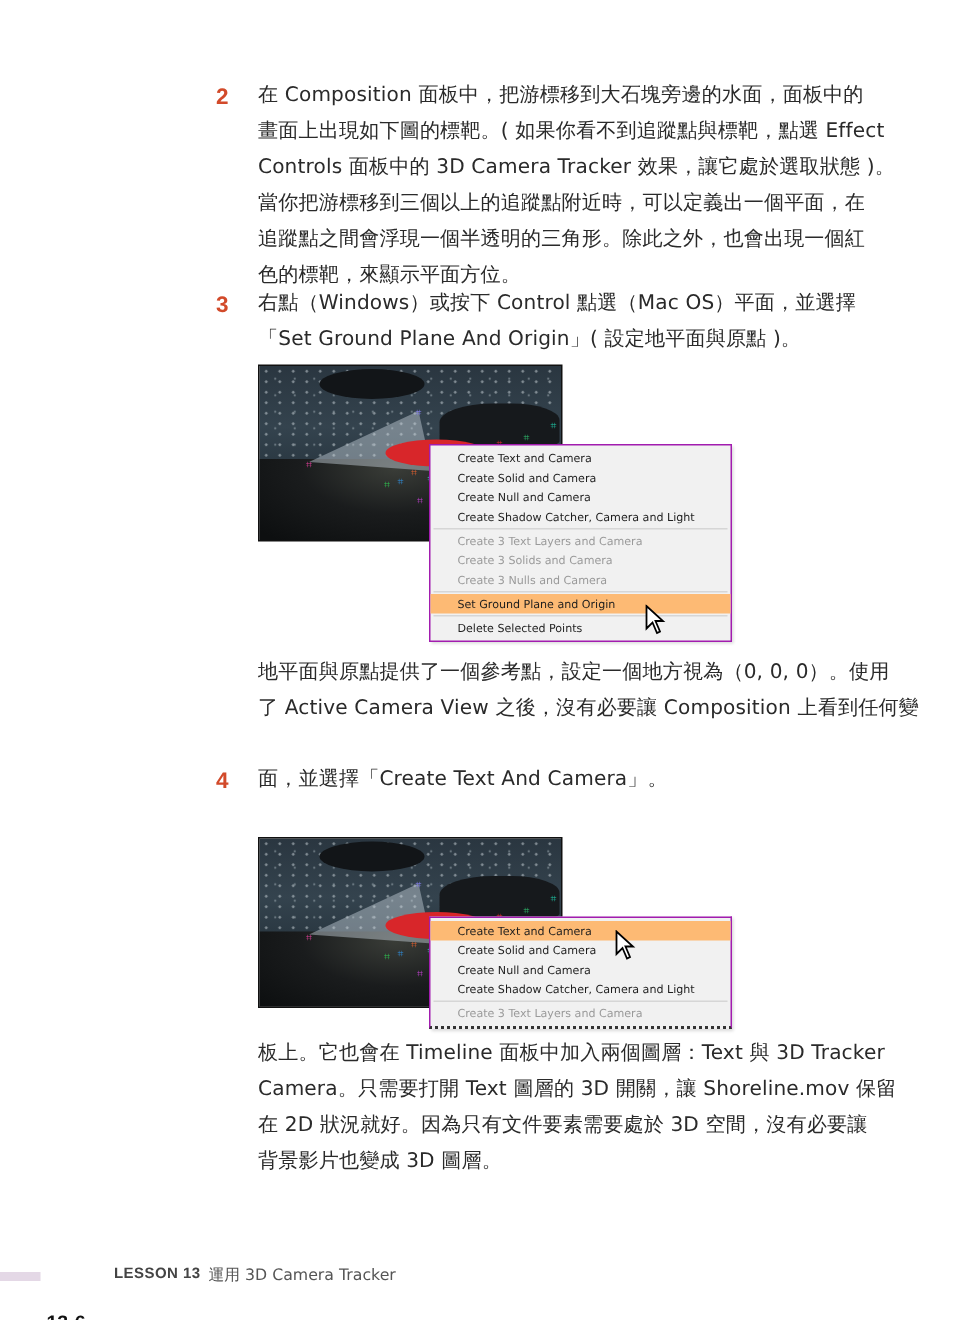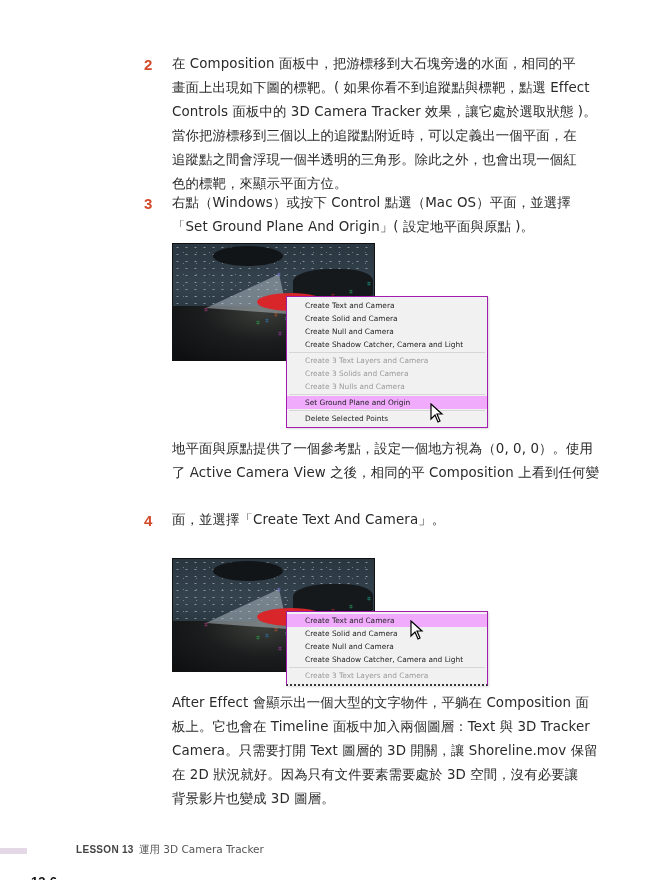--- a/index.html
+++ b/index.html
@@ -25,40 +25,40 @@
   .photo .sparkle { position:absolute; inset:0;
                     background-image:radial-gradient(#cfd8dc 0.8px, transparent 1.2px),
                                      radial-gradient(#aab6bd 0.6px, transparent 1px);
                     background-size:9px 7px, 13px 11px; background-position:0 0, 4px 3px; opacity:0.55; height:62px; }
   .photo .tri { position:absolute; left:0; top:0; width:201px; height:120px; }
   .menu { position:absolute; left:114px; width:200px; background:#f1f1f1;
           border:1px solid #a21caf; box-shadow:1px 1px 2px rgba(0,0,0,0.15);
           font-family:"DejaVu Sans", sans-serif; font-size:7.4px; color:#1e1e1e; padding:2px 0; }
   .menu .mi { height:13px; line-height:13px; padding-left:18px; white-space:nowrap; }
   .menu .mi.dis { color:#9a9a9a; }
-  .menu .mi.hl { background:#f0abfc; }
+  .menu .mi.hl { background:#fdba74; }
   .menu .sep { height:1px; background:#d6d6d6; margin:1px 2px 1px 2px; }
   .menu.dotted { border-bottom:2px dotted #333; }
   .cursor { position:absolute; width:14px; height:20px; }
 
   
   .footer-bar { position:absolute; left:0; top:848px; width:27px; height:6px; background:#e4d8e6; }
   .footer-page { position:absolute; left:31px; top:842px; font-family:"Liberation Sans", sans-serif;
                  font-weight:bold; font-size:13px; color:#111;margin-top:32px; }
   .footer-lesson { position:absolute; left:76px; top:844px; font-family:"Liberation Sans", sans-serif;
                    font-weight:bold; font-size:10px; color:#444; letter-spacing:0.3px; }
   .footer-title { position:absolute; left:139px; top:843px; font-size:10.5px; color:#555;
                   font-family:"DejaVu Sans", sans-serif; }
 </style>
 </head>
 <body>
 
 <div class="step-num" style="top:56px;">2</div>
 <div class="para" style="top:52px;">
-  <span class="line">在 Composition 面板中，把游標移到大石塊旁邊的水面，相同的平</span>
+  <span class="line">在 Composition 面板中，把游標移到大石塊旁邊的水面，面板中的</span>
   <span class="line">畫面上出現如下圖的標靶。( 如果你看不到追蹤點與標靶，點選 Effect</span>
   <span class="line">Controls 面板中的 3D Camera Tracker 效果，讓它處於選取狀態 )。</span>
 </div>
 <div class="para" style="top:124px;">
   <span class="line">當你把游標移到三個以上的追蹤點附近時，可以定義出一個平面，在</span>
   <span class="line">追蹤點之間會浮現一個半透明的三角形。除此之外，也會出現一個紅</span>
   <span class="line">色的標靶，來顯示平面方位。</span>
 </div>
 
 <div class="step-num" style="top:195px;">3</div>
@@ -106,21 +106,21 @@
     <div class="sep"></div>
     <div class="mi">Delete Selected Points</div>
   </div>
   <svg class="cursor" style="left:258px; top:160px;" viewBox="0 0 14 20">
     <polygon points="1,1 1,16 5,12 8,19 10,18 7,11 12,11" fill="#fff" stroke="#000" stroke-width="1.2"></polygon>
   </svg>
 </div>
 
 <div class="para" style="top:437px;">
   <span class="line">地平面與原點提供了一個參考點，設定一個地方視為（0, 0, 0）。使用</span>
-  <span class="line">了 Active Camera View 之後，相同的平 Composition 上看到任何變</span>
+  <span class="line">了 Active Camera View 之後，沒有必要讓 Composition 上看到任何變</span>
 </div>
 
 <div class="step-num" style="top:512px;">4</div>
 <div class="para" style="top:508px;">
   <span class="line">面，並選擇「Create Text And Camera」。</span>
 </div>
 
 <div class="fig" style="top:558px; width:316px; height:128px;">
   <div class="photo" style="height:112px;">
     <div class="sparkle"></div>
@@ -151,21 +151,20 @@
     <div class="mi">Create Shadow Catcher, Camera and Light</div>
     <div class="sep"></div>
     <div class="mi dis">Create 3 Text Layers and Camera</div>
   </div>
   <svg class="cursor" style="left:238px; top:62px;" viewBox="0 0 14 20">
     <polygon points="1,1 1,16 5,12 8,19 10,18 7,11 12,11" fill="#fff" stroke="#000" stroke-width="1.2"></polygon>
   </svg>
 </div>
 
 <div class="para" style="top:691px;">
-  <span class="line">After Effect 會顯示出一個大型的文字物件，平躺在 Composition 面</span>
   <span class="line">板上。它也會在 Timeline 面板中加入兩個圖層：Text 與 3D Tracker</span>
   <span class="line">Camera。只需要打開 Text 圖層的 3D 開關，讓 Shoreline.mov 保留</span>
   <span class="line">在 2D 狀況就好。因為只有文件要素需要處於 3D 空間，沒有必要讓</span>
   <span class="line">背景影片也變成 3D 圖層。</span>
 </div>
 
 <div class="footer-bar"></div>
 <div class="footer-page">13-6</div>
 <div class="footer-lesson">LESSON 13</div>
 <div class="footer-title">運用 3D Camera Tracker</div>

